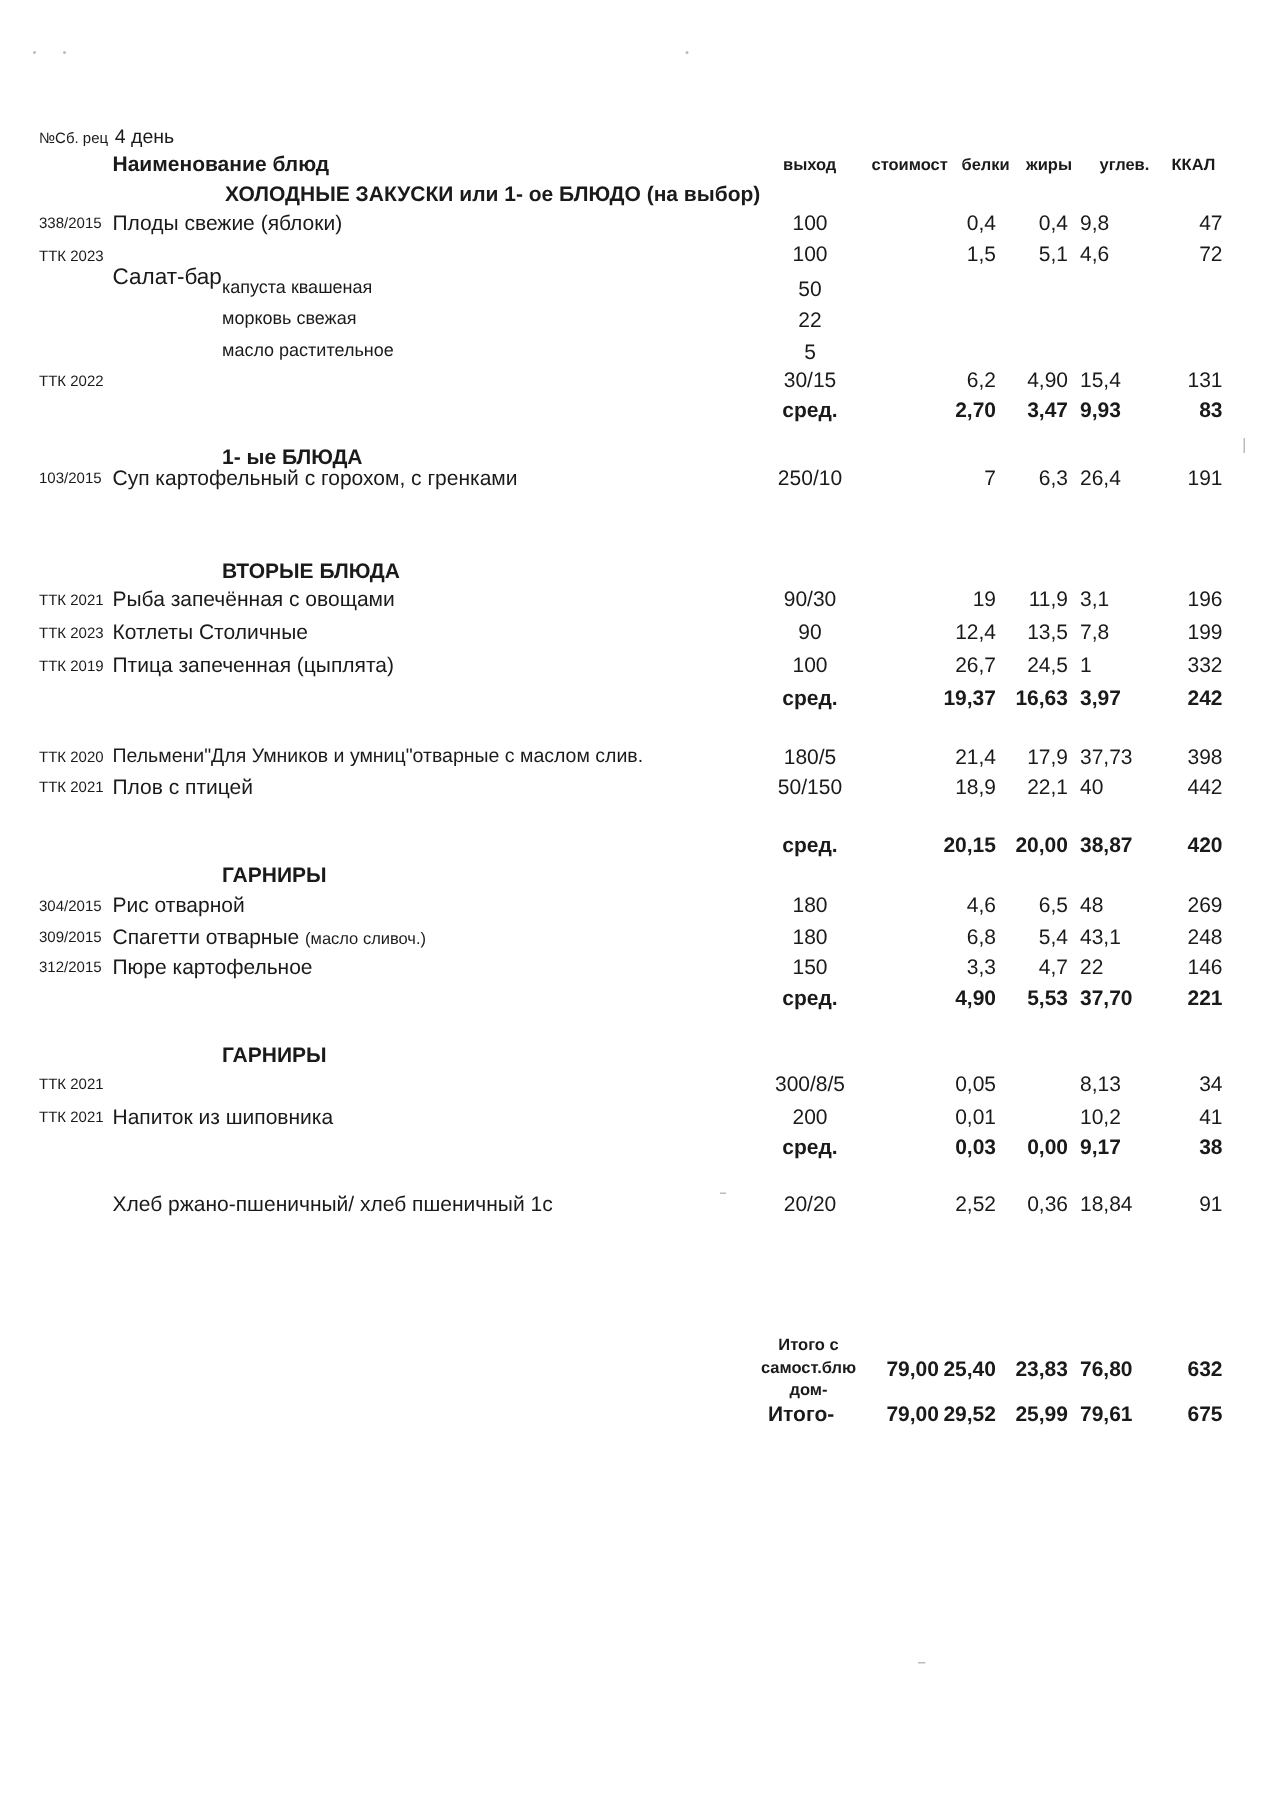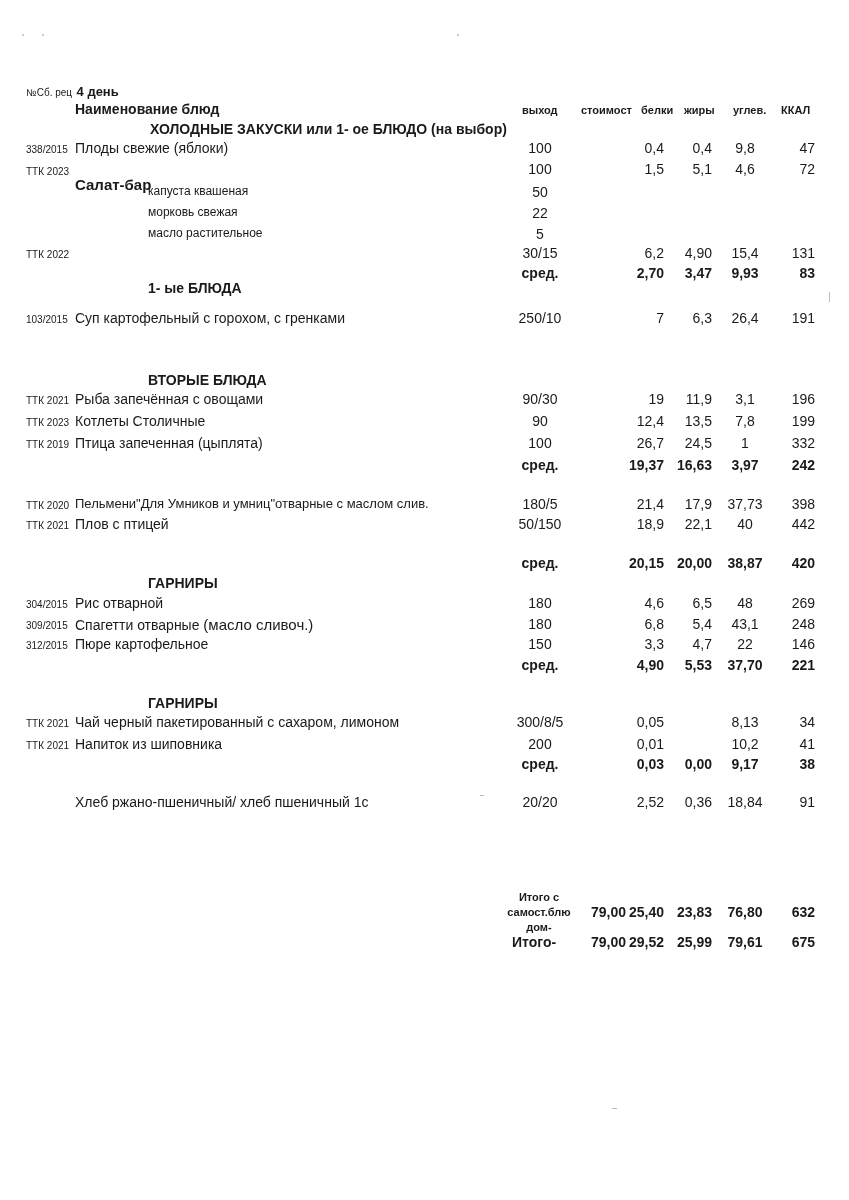--- a/index.html
+++ b/index.html
@@ -1,32 +1,32 @@
 <!DOCTYPE html>
 <html><head>
   <meta charset="utf-8">
   <style>
     html, body { margin: 0; padding: 0; background: #ffffff; }
     body { width: 849px; height: 1200px; position: relative; overflow: hidden;
            font-family: "Liberation Sans", sans-serif; color: #1a1a1a; }
     .abs { position: absolute; white-space: nowrap; }
     .code { font-size: 10px; }
     .sub { font-size: 12px; }
-    .b { font-weight: bold; }
+    .b { font-weight: normal; }
     .hdr { font-size: 11px; font-weight: bold; }
     .sec { font-size: 14px; font-weight: bold; }
-    .small-note { font-size: 15px; }
+    .small-note { font-size: 11px; }
     .row { position: absolute; left: 0; width: 849px; height: 20px; }
     .row > span { position: absolute; white-space: nowrap; }
     .c-code { left: 26px; top: 4px; font-size: 10px; }
     .c-name { top: 0; font-size: 14px; }
     .c-out  { left: 500px; width: 80px; text-align: center; font-size: 14px; }
     .c-prot { left: 620px; width: 44px; text-align: right; font-size: 14px; }
     .c-fat  { left: 668px; width: 44px; text-align: right; font-size: 14px; }
-    .c-carb { left: 720px; width: 50px; text-align: center; font-size: 14px; }
+    .c-carb { left: 720px; width: 50px; text-align: left; font-size: 14px; }
     .c-kcal { left: 775px; width: 40px; text-align: right; font-size: 14px; }
     .bold > span.c-out, .bold > span.c-prot, .bold > span.c-fat, .bold > span.c-carb, .bold > span.c-kcal { font-weight: bold; }
     .dot { position: absolute; background: #bbb; border-radius: 50%; }
   </style>
 </head>
 <body>
 
 <div class="abs" style="left:26px; top:82px;">
   <span class="code">№Сб. рец</span>
   <span class="b" style="font-size:13px;">4 день</span>
@@ -84,21 +84,21 @@
 </div>
 
 <div class="row bold" style="top:265px;">
   <span class="c-out">сред.</span>
   <span class="c-prot">2,70</span>
   <span class="c-fat">3,47</span>
   <span class="c-carb">9,93</span>
   <span class="c-kcal">83</span>
 </div>
 
-<div class="abs sec" style="left:148px; top:280px;">1- ые БЛЮДА</div>
+<div class="abs sec" style="left:148px; top:296px;">1- ые БЛЮДА</div>
 <div class="row" style="top:310px;">
   <span class="c-code">103/2015</span>
   <span class="c-name" style="left:75px;">Суп картофельный с горохом, с гренками</span>
   <span class="c-out">250/10</span>
   <span class="c-prot">7</span>
   <span class="c-fat">6,3</span>
   <span class="c-carb">26,4</span>
   <span class="c-kcal">191</span>
 </div>
 
@@ -199,21 +199,20 @@
   <span class="c-out">сред.</span>
   <span class="c-prot">4,90</span>
   <span class="c-fat">5,53</span>
   <span class="c-carb">37,70</span>
   <span class="c-kcal">221</span>
 </div>
 
 <div class="abs sec" style="left:148px; top:695px;">ГАРНИРЫ</div>
 <div class="row" style="top:714px;">
   <span class="c-code">ТТК 2021</span>
-  <span class="c-name" style="left:75px;">Чай черный пакетированный с сахаром, лимоном</span>
   <span class="c-out">300/8/5</span>
   <span class="c-prot">0,05</span>
   <span class="c-fat"></span>
   <span class="c-carb">8,13</span>
   <span class="c-kcal">34</span>
 </div>
 <div class="row" style="top:736px;">
   <span class="c-code">ТТК 2021</span>
   <span class="c-name" style="left:75px;">Напиток из шиповника</span>
   <span class="c-out">200</span>

